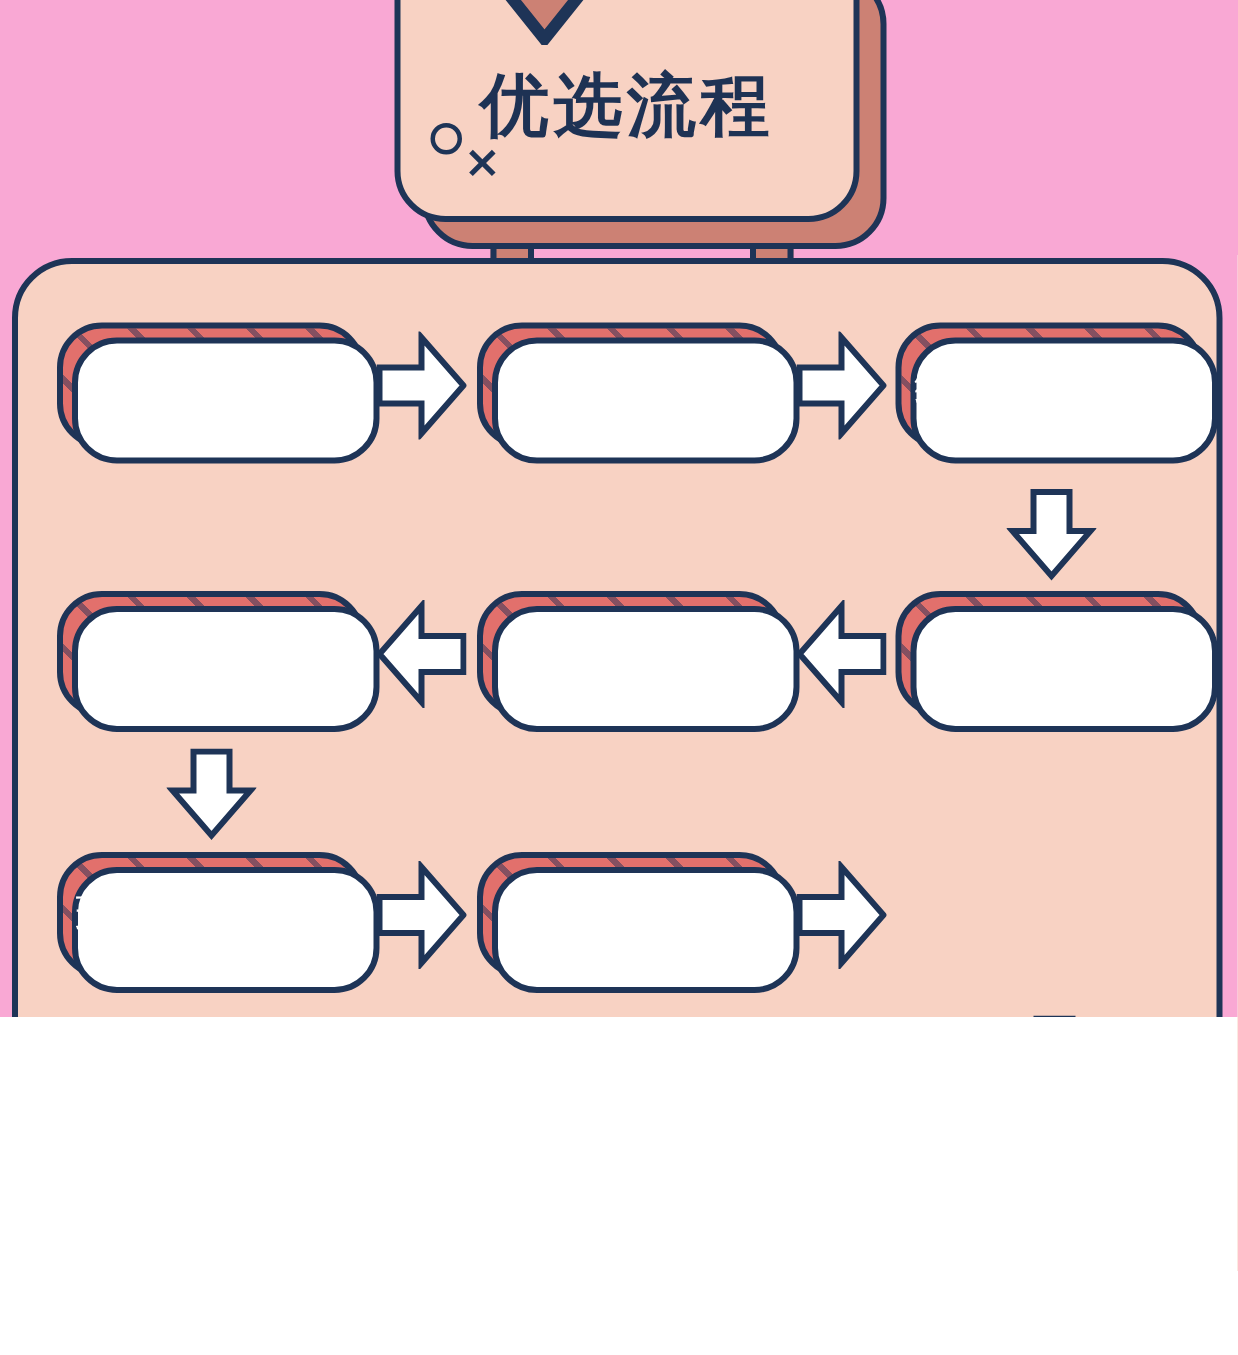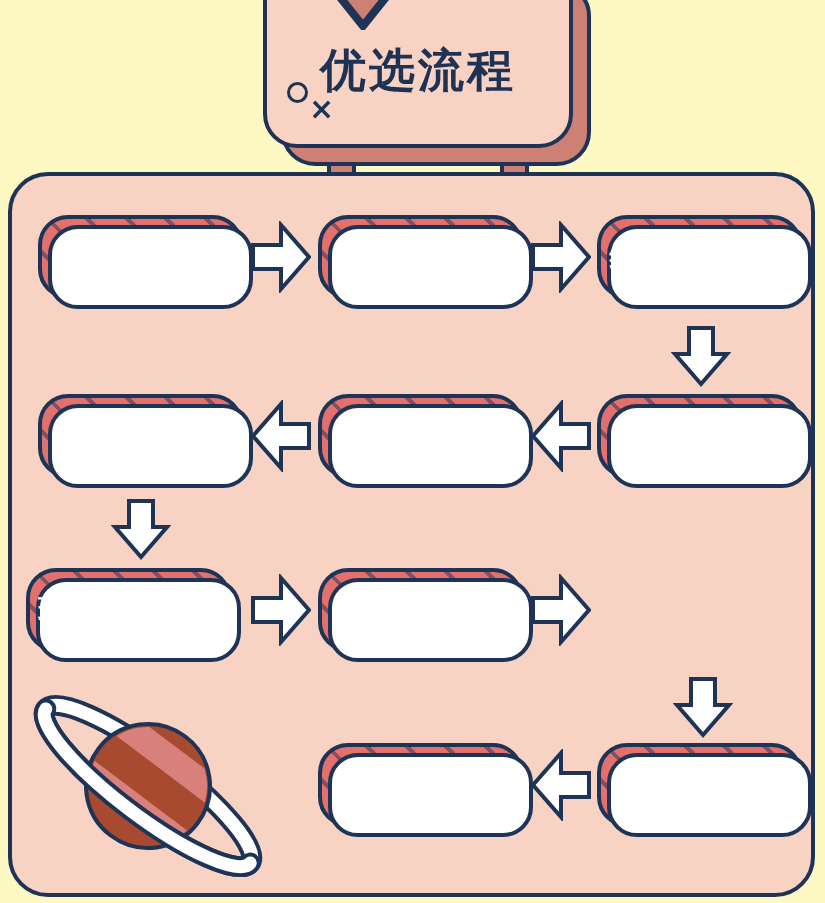--- a/index.html
+++ b/index.html
@@ -1,19 +1,19 @@
 <!DOCTYPE html>
 <html><head>
 <meta charset="utf-8">
 <style>
   html,body{margin:0;padding:0;}
   body{font-family:"DejaVu Sans","Liberation Sans",sans-serif;}
   #page{
-    position:relative;width:825px;height:903px;overflow:hidden;
-    background:#fef9c3;
+    position:relative;width:825px;height:678px;overflow:hidden;
+    background:#f9a8d4;
   }
   
   .leg{
     position:absolute;top:148px;width:21px;height:28px;
     background:#cc8174;border-left:4px solid #1e3457;border-right:4px solid #1e3457;
   }
   .card-shadow{
     position:absolute;left:281px;top:-18px;width:302px;height:176px;
     background:#cc8174;border:4px solid #1e3457;border-radius:34px;
   }
@@ -49,21 +49,21 @@
     display:flex;align-items:center;justify-content:center;
     z-index:1;
   }
   .node::before{
     content:"";position:absolute;inset:-4px;
     transform:translate(10px,10px);
     background:#ffffff;border:4px solid #1e3457;border-radius:30px;
     z-index:-1;
   }
   .node-label{
-    color:#ffffff;font-size:32px;font-weight:bold;white-space:nowrap;
+    color:#ffffff;font-size:32px;font-weight:normal;white-space:nowrap;
   }
   .node-label.small{font-size:30px;}
   .arrow{position:absolute;}
 </style>
 </head>
 <body>
 
 <div id="page">
 
   <div class="leg" style="left:327px"></div>
@@ -116,21 +116,21 @@
     <polygon points="58,24 30,24 30,4 2,36 30,68 30,48 58,48" fill="#ffffff" stroke="#1e3457" stroke-width="4" stroke-linejoin="miter"></polygon>
   </svg>
   <div class="node" style="left:597px;top:394px">
     <span class="node-label">网上缴费</span>
   </div>
 
   <svg class="arrow" style="left:111px;top:499px" width="60" height="62" viewBox="0 0 60 62">
     <polygon points="18,2 42,2 42,28 56,28 30,58 4,28 18,28" fill="#ffffff" stroke="#1e3457" stroke-width="4" stroke-linejoin="miter"></polygon>
   </svg>
 
-  <div class="node" style="left:26px;top:568px">
+  <div class="node" style="left:38px;top:568px">
     <span class="node-label small">现场资格复审</span>
   </div>
   <svg class="arrow" style="left:251px;top:574px" width="60" height="72" viewBox="0 0 60 72">
     <polygon points="2,24 30,24 30,4 58,36 30,68 30,48 2,48" fill="#ffffff" stroke="#1e3457" stroke-width="4" stroke-linejoin="miter"></polygon>
   </svg>
   <div class="node" style="left:318px;top:568px">
     <span class="node-label">面试</span>
   </div>
   <svg class="arrow" style="left:531px;top:574px" width="60" height="72" viewBox="0 0 60 72">
     <polygon points="2,24 30,24 30,4 58,36 30,68 30,48 2,48" fill="#ffffff" stroke="#1e3457" stroke-width="4" stroke-linejoin="miter"></polygon>

